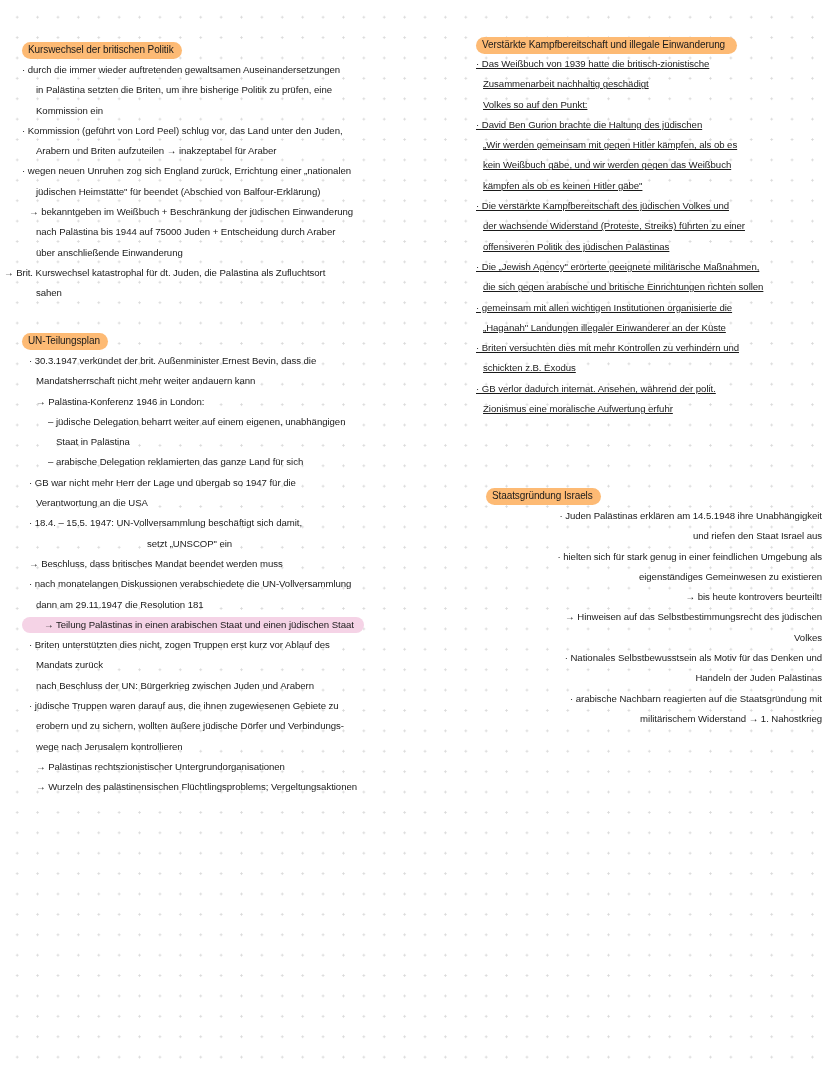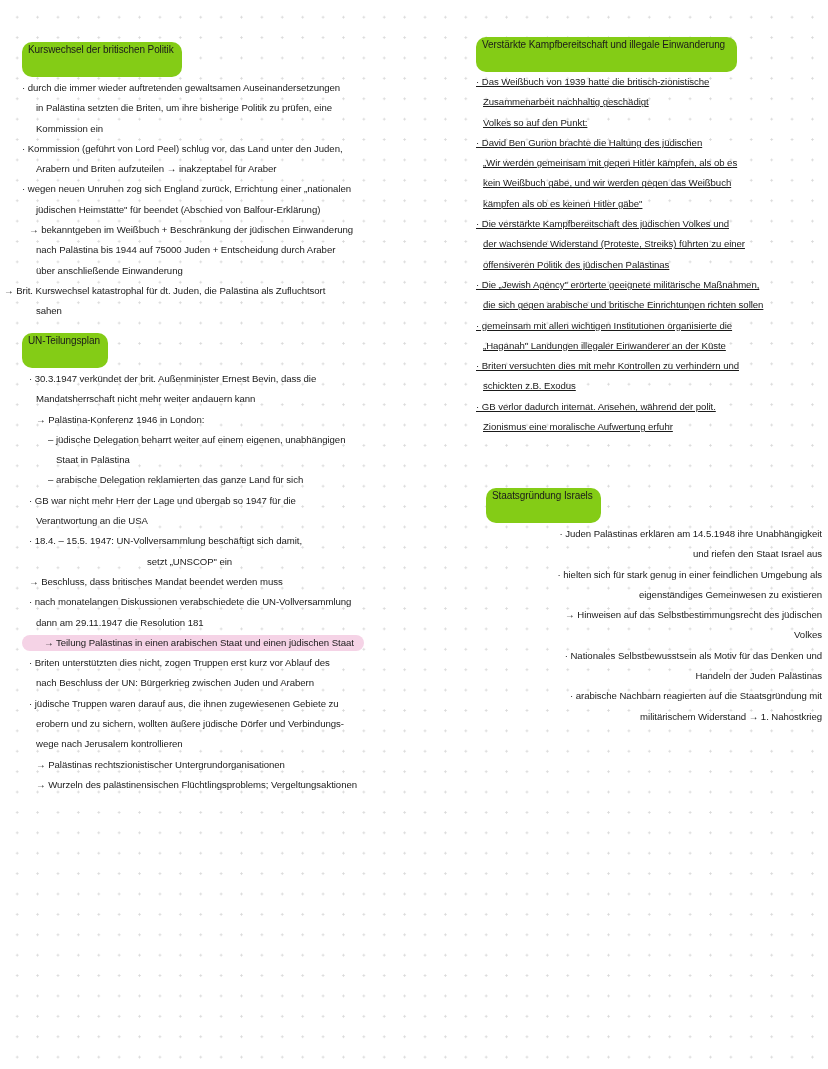--- a/index.html
+++ b/index.html
@@ -11,23 +11,23 @@
     background-position: 7px 7px;
     font-family: "Liberation Sans", sans-serif;
     color: #1a1a1a;
   }
   .col { position: absolute; top: 0; }
   .col-left { left: 22px; width: 420px; }
   .col-right { left: 476px; width: 346px; }
   .section { position: absolute; left: 0; width: 100%; }
   .heading {
     display: inline-block;
-    background: #84cc16;
+    background: #fdba74;
     border-radius: 10px;
-    padding: 1px 8px 20px 6px;
+    padding: 1px 8px 2px 6px;
     font-size: 10px;
     line-height: 14px;
     letter-spacing: -0.1px;
     color: #1a1a1a;
   }
   .line {
     font-size: 9.6px;
     line-height: 20.3px;
     white-space: nowrap;
     letter-spacing: -0.05px;
@@ -80,20 +80,21 @@
       <div class="line ind3">– arabische Delegation reklamierten das ganze Land für sich</div>
       <div class="line ind1">· GB war nicht mehr Herr der Lage und übergab so 1947 für die</div>
       <div class="line ind2">Verantwortung an die USA</div>
       <div class="line ind1">· 18.4. – 15.5. 1947: UN-Vollversammlung beschäftigt sich damit,</div>
       <div class="line center">setzt „UNSCOP" ein</div>
       <div class="line ind1">→ Beschluss, dass britisches Mandat beendet werden muss</div>
       <div class="line ind1">· nach monatelangen Diskussionen verabschiedete die UN-Vollversammlung</div>
       <div class="line ind2">dann am 29.11.1947 die Resolution 181</div>
       <div class="line" style="padding-left:0;"><span class="hl" style="padding-left:22px;">→ Teilung Palästinas in einen arabischen Staat und einen jüdischen Staat</span></div>
       <div class="line ind1">· Briten unterstützten dies nicht, zogen Truppen erst kurz vor Ablauf des</div>
+      <div class="line ind2">Mandats zurück</div>
       <div class="line ind2">nach Beschluss der UN: Bürgerkrieg zwischen Juden und Arabern</div>
       <div class="line ind1">· jüdische Truppen waren darauf aus, die ihnen zugewiesenen Gebiete zu</div>
       <div class="line ind2">erobern und zu sichern, wollten äußere jüdische Dörfer und Verbindungs-</div>
       <div class="line ind2">wege nach Jerusalem kontrollieren</div>
       <div class="line ind2">→ Palästinas rechtszionistischer Untergrundorganisationen</div>
       <div class="line ind2">→ Wurzeln des palästinensischen Flüchtlingsproblems; Vergeltungsaktionen</div>
     </div>
   </div>
 
 </div>
@@ -124,20 +125,21 @@
     </div>
   </div>
 
   <div class="section" style="top:477px;margin-top:8px;">
     <div style="padding-left:10px;"><span class="heading">Staatsgründung Israels</span></div>
     <div style="margin-top:1px;text-align:right;">
       <div class="line">· Juden Palästinas erklären am 14.5.1948 ihre Unabhängigkeit</div>
       <div class="line ind1">und riefen den Staat Israel aus</div>
       <div class="line">· hielten sich für stark genug in einer feindlichen Umgebung als</div>
       <div class="line ind1">eigenständiges Gemeinwesen zu existieren</div>
+      <div class="line">→ bis heute kontrovers beurteilt!</div>
       <div class="line ind2">→ Hinweisen auf das Selbstbestimmungsrecht des jüdischen</div>
       <div class="line ind3">Volkes</div>
       <div class="line">· Nationales Selbstbewusstsein als Motiv für das Denken und</div>
       <div class="line ind1">Handeln der Juden Palästinas</div>
       <div class="line">· arabische Nachbarn reagierten auf die Staatsgründung mit</div>
       <div class="line ind1">militärischem Widerstand → 1. Nahostkrieg</div>
     </div>
   </div>
 
 </div>

